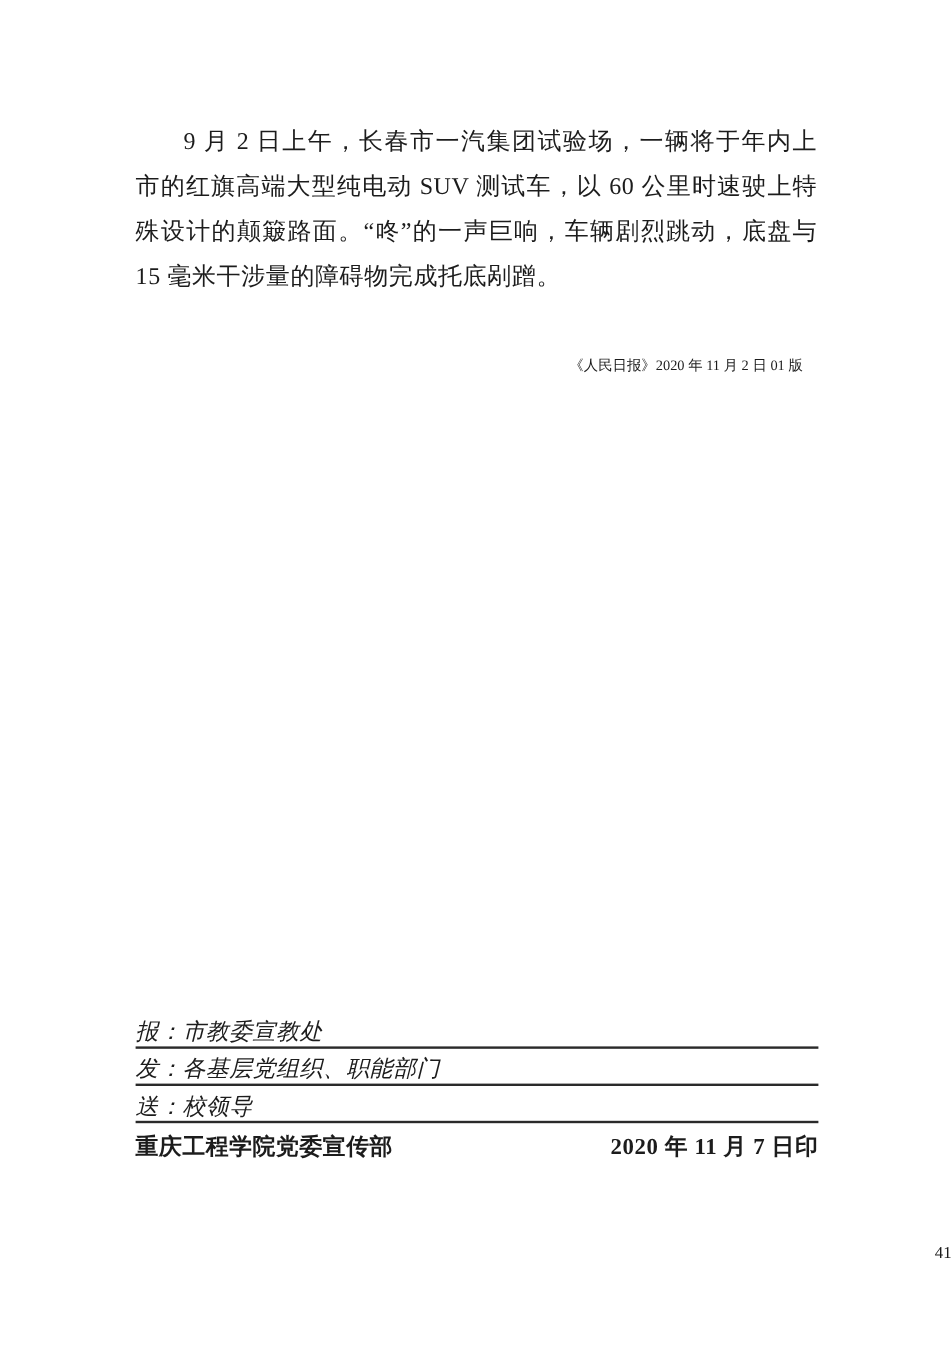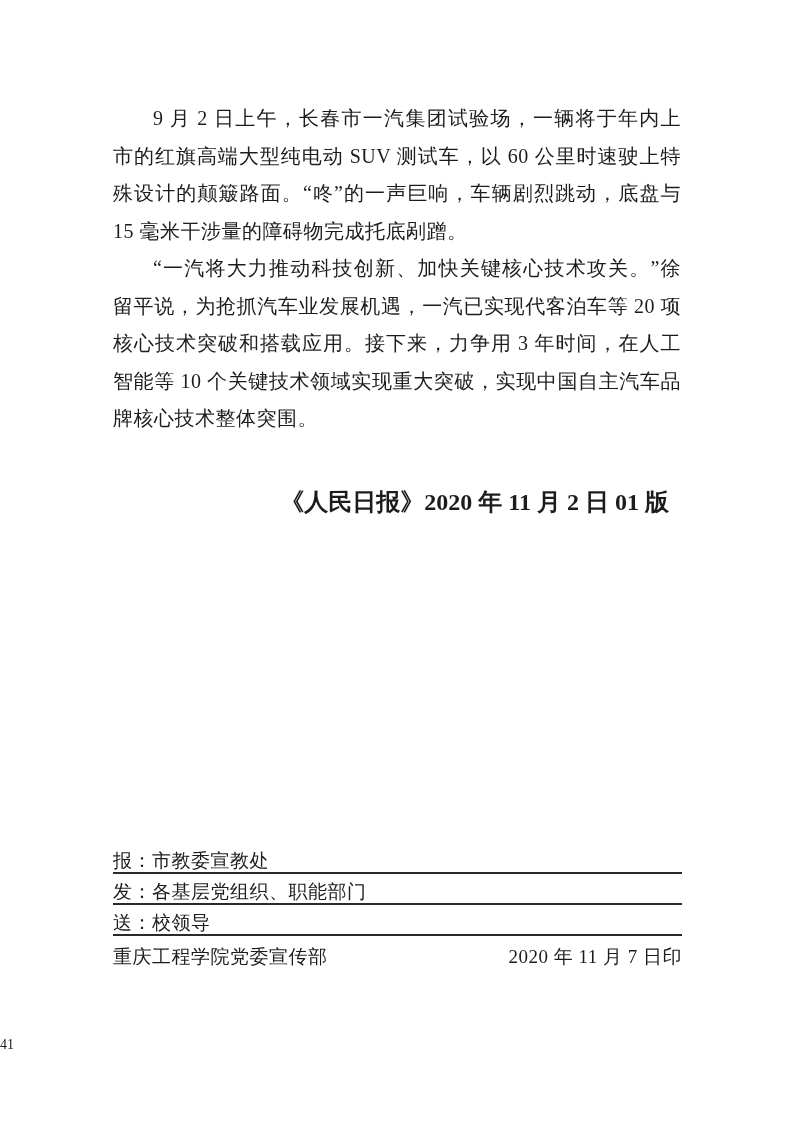--- a/index.html
+++ b/index.html
@@ -24,68 +24,69 @@
   }
   .body-paragraph {
     margin: 0;
     font-size: 20px;
     line-height: 37.5px;
     text-align: justify;
     text-indent: 2em;
     letter-spacing: 0.5px;
   }
   .citation-line {
-    margin-top: 46px;
-    font-size: 24px;
+    margin-top: 36px;
+    font-size: 12px;
     line-height: 37.5px;
-    font-weight: bold;
+    font-weight: normal;
     text-align: right;
     padding-right: 12px;
   }
   .distribution {
     position: absolute;
     left: 113px;
     top: 843px;
     width: 569px;
   }
   .dist-row {
     padding: 8px 0 1px 0;
     border-bottom: 2px solid #2a2a2a;
     font-size: 19px;
     line-height: 20px;
     letter-spacing: 0.5px;
+    font-style: italic;
   }
   .dist-footer {
     display: flex;
     justify-content: space-between;
     align-items: flex-start;
     padding-top: 11px;
     font-size: 19px;
     line-height: 20px;
     letter-spacing: 0.5px;
+    font-weight: bold;
   }
   .page-number {
     position: absolute;
     left: 0;
     top: 1037px;
     width: 793px;
-    text-align: left;
+    text-align: right;
     font-size: 14px;
     line-height: 16px;
     color: #1c1c1c;
   }
 </style>
 </head>
 <body>
 
 <div class="page">
 
   <div class="content">
     <p class="body-paragraph">9 月 2 日上午，长春市一汽集团试验场，一辆将于年内上市的红旗高端大型纯电动 SUV 测试车，以 60 公里时速驶上特殊设计的颠簸路面。“咚”的一声巨响，车辆剧烈跳动，底盘与 15 毫米干涉量的障碍物完成托底剐蹭。</p>
-    <p class="body-paragraph">“一汽将大力推动科技创新、加快关键核心技术攻关。”徐留平说，为抢抓汽车业发展机遇，一汽已实现代客泊车等 20 项核心技术突破和搭载应用。接下来，力争用 3 年时间，在人工智能等 10 个关键技术领域实现重大突破，实现中国自主汽车品牌核心技术整体突围。</p>
 
     <div class="citation-line">《人民日报》2020 年 11 月 2 日 01 版</div>
   </div>
 
   <div class="distribution">
     <div class="dist-row">报：市教委宣教处</div>
     <div class="dist-row">发：各基层党组织、职能部门</div>
     <div class="dist-row">送：校领导</div>
     <div class="dist-footer">
       <span>重庆工程学院党委宣传部</span>

